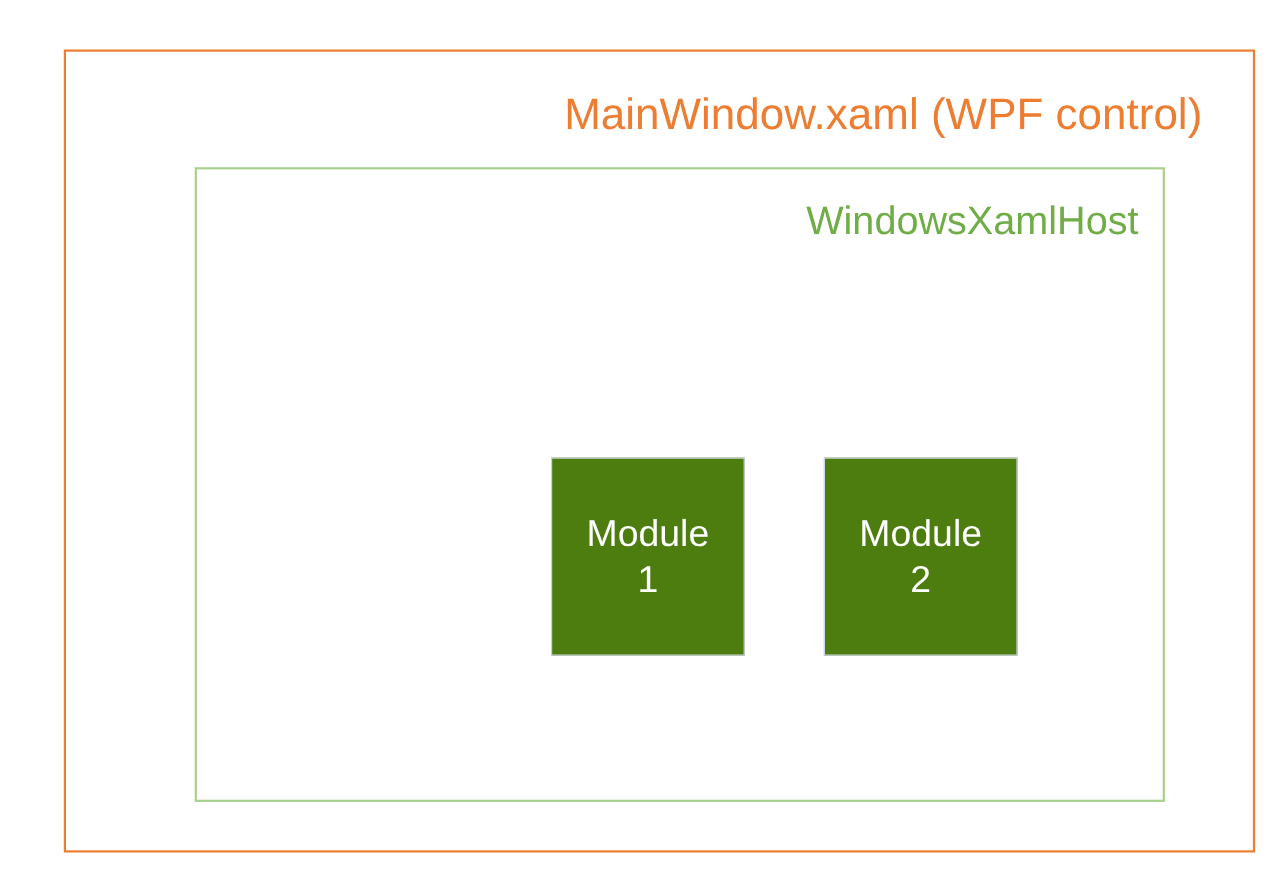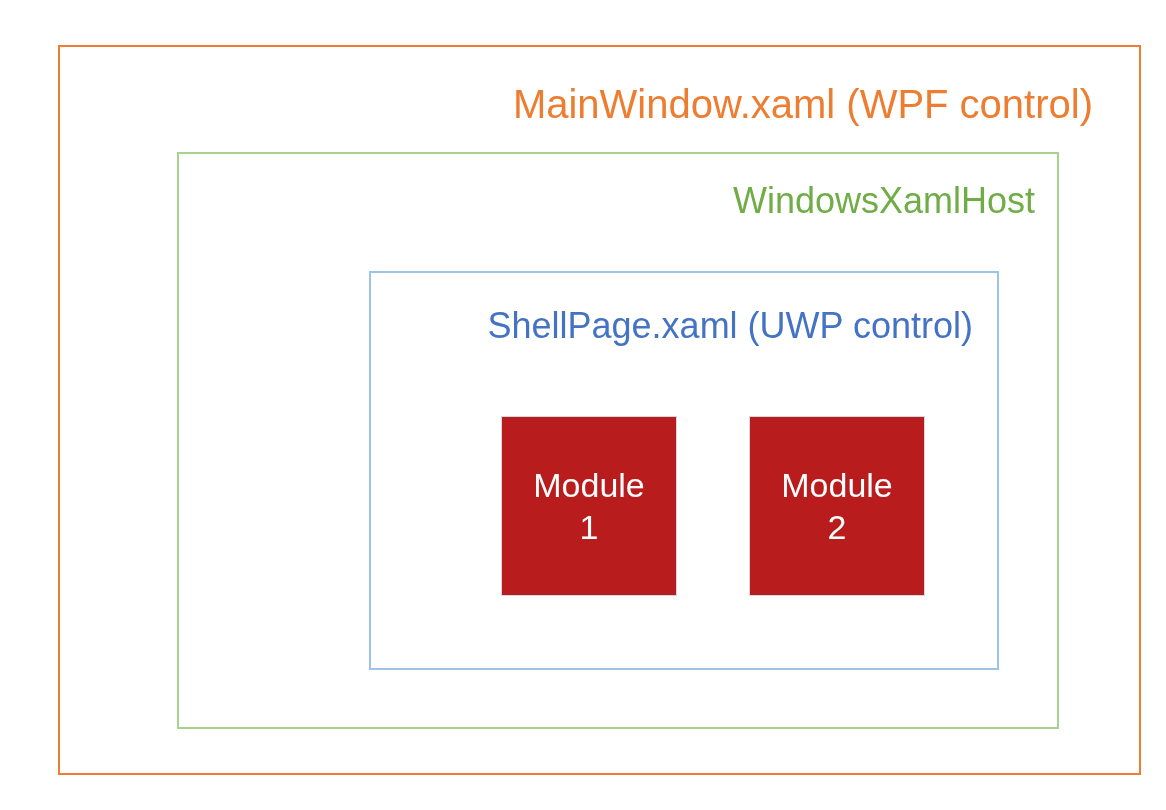--- a/index.html
+++ b/index.html
@@ -84,21 +84,21 @@
     right: 24px;
     top: 34px;
     font-size: 36px;
     color: #4472C4;
   }
 
   
   .module-box {
     position: absolute;
     box-sizing: border-box;
-    background: #b91c1c;
+    background: #4d7c0f;
     border: 1px solid #D0D7E8;
     display: flex;
     flex-direction: column;
     align-items: center;
     justify-content: center;
     color: #FFFFFF;
     font-size: 34px;
     line-height: 1.25;
     text-align: center;
   }
@@ -128,23 +128,20 @@
 <div id="canvas">
 
   <div class="layer layer-outer">
     <div class="layer-label label-outer">MainWindow.xaml (WPF control)</div>
   </div>
 
   <div class="layer layer-middle">
     <div class="layer-label label-middle">WindowsXamlHost</div>
   </div>
 
-  <div class="layer layer-inner">
-    <div class="layer-label label-inner">ShellPage.xaml (UWP control)</div>
-  </div>
 
   <div class="module-box module-1">
     <span class="module-name">Module</span>
     <span class="module-index">1</span>
   </div>
 
   <div class="module-box module-2">
     <span class="module-name">Module</span>
     <span class="module-index">2</span>
   </div>

